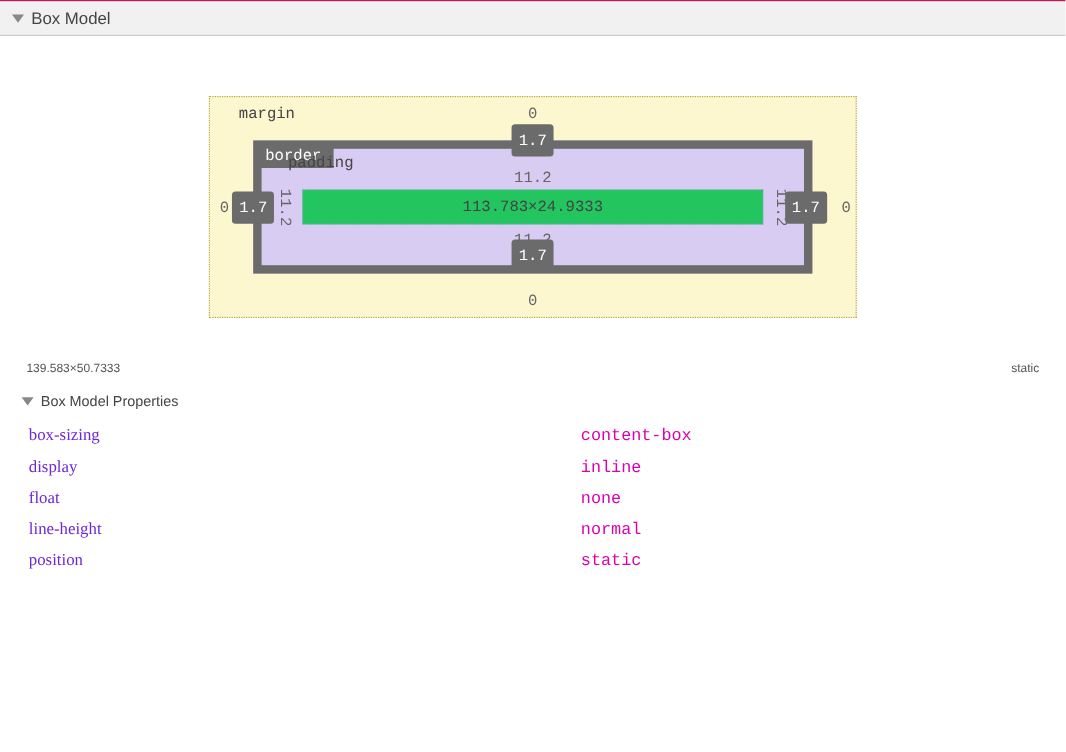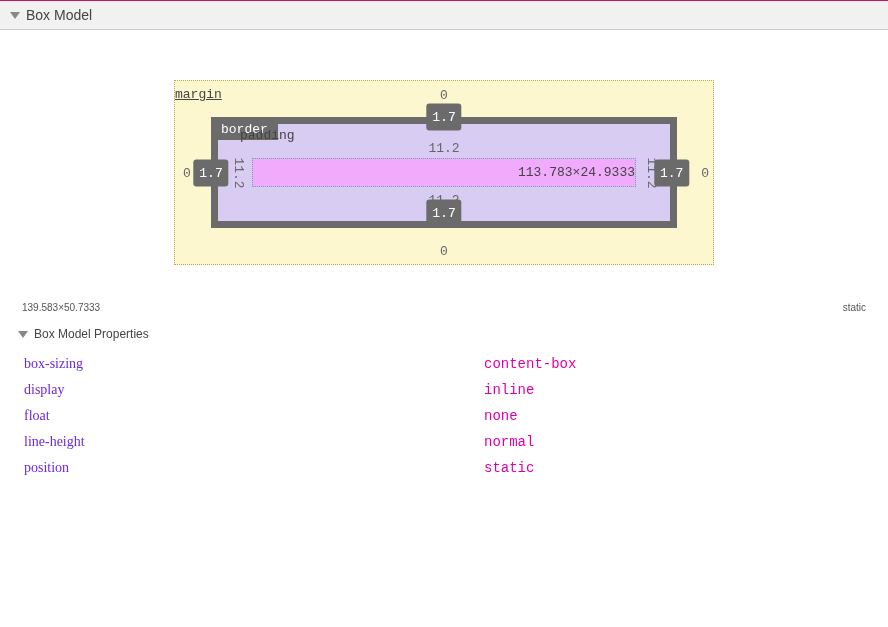--- a/index.html
+++ b/index.html
@@ -35,45 +35,44 @@
   .margin-box {
     position: relative;
     width: 540px;
     background: #fcf7cf;
     border: 1px dotted #b5a94a;
     padding: 36px 36px 36px 36px;
     font-family: "Consolas","Courier New",monospace;
     color: #444;
   }
   .lbl-margin {
-    position: absolute; top: 6px; left: 0;
+    position: absolute; top: 6px; left: 24px;
     font-family: "Consolas","Courier New",monospace;
-    text-decoration: underline;
   }
   .border-box {
     position: relative;
     background: #d8ccf3;
     border: 7px solid #6b6b6b;
     padding: 34px;
   }
   .lbl-border {
     position: absolute;
     top: -5px; left: -5px;
     background: #6b6b6b; color: #fff;
     padding: 3px 10px 3px 8px;
     font-family: "Consolas","Courier New",monospace;
   }
   .lbl-padding {
     position: absolute; top: 4px; left: 22px;
     font-family: "Consolas","Courier New",monospace;
   }
   .content-box {
-    background: #f0abfc;
+    background: #22c55e;
     border: 1px dotted #6aa;
-    text-align: right;
+    text-align: center;
     padding: 6px 0;
     font-family: "Consolas","Courier New",monospace;
   }
   .pill {
     position: absolute;
     background: #6b6b6b; color: #fff;
     padding: 6px 6px;
     border-radius: 3px;
     font-family: "Consolas","Courier New",monospace;
     font-size: 13px;

